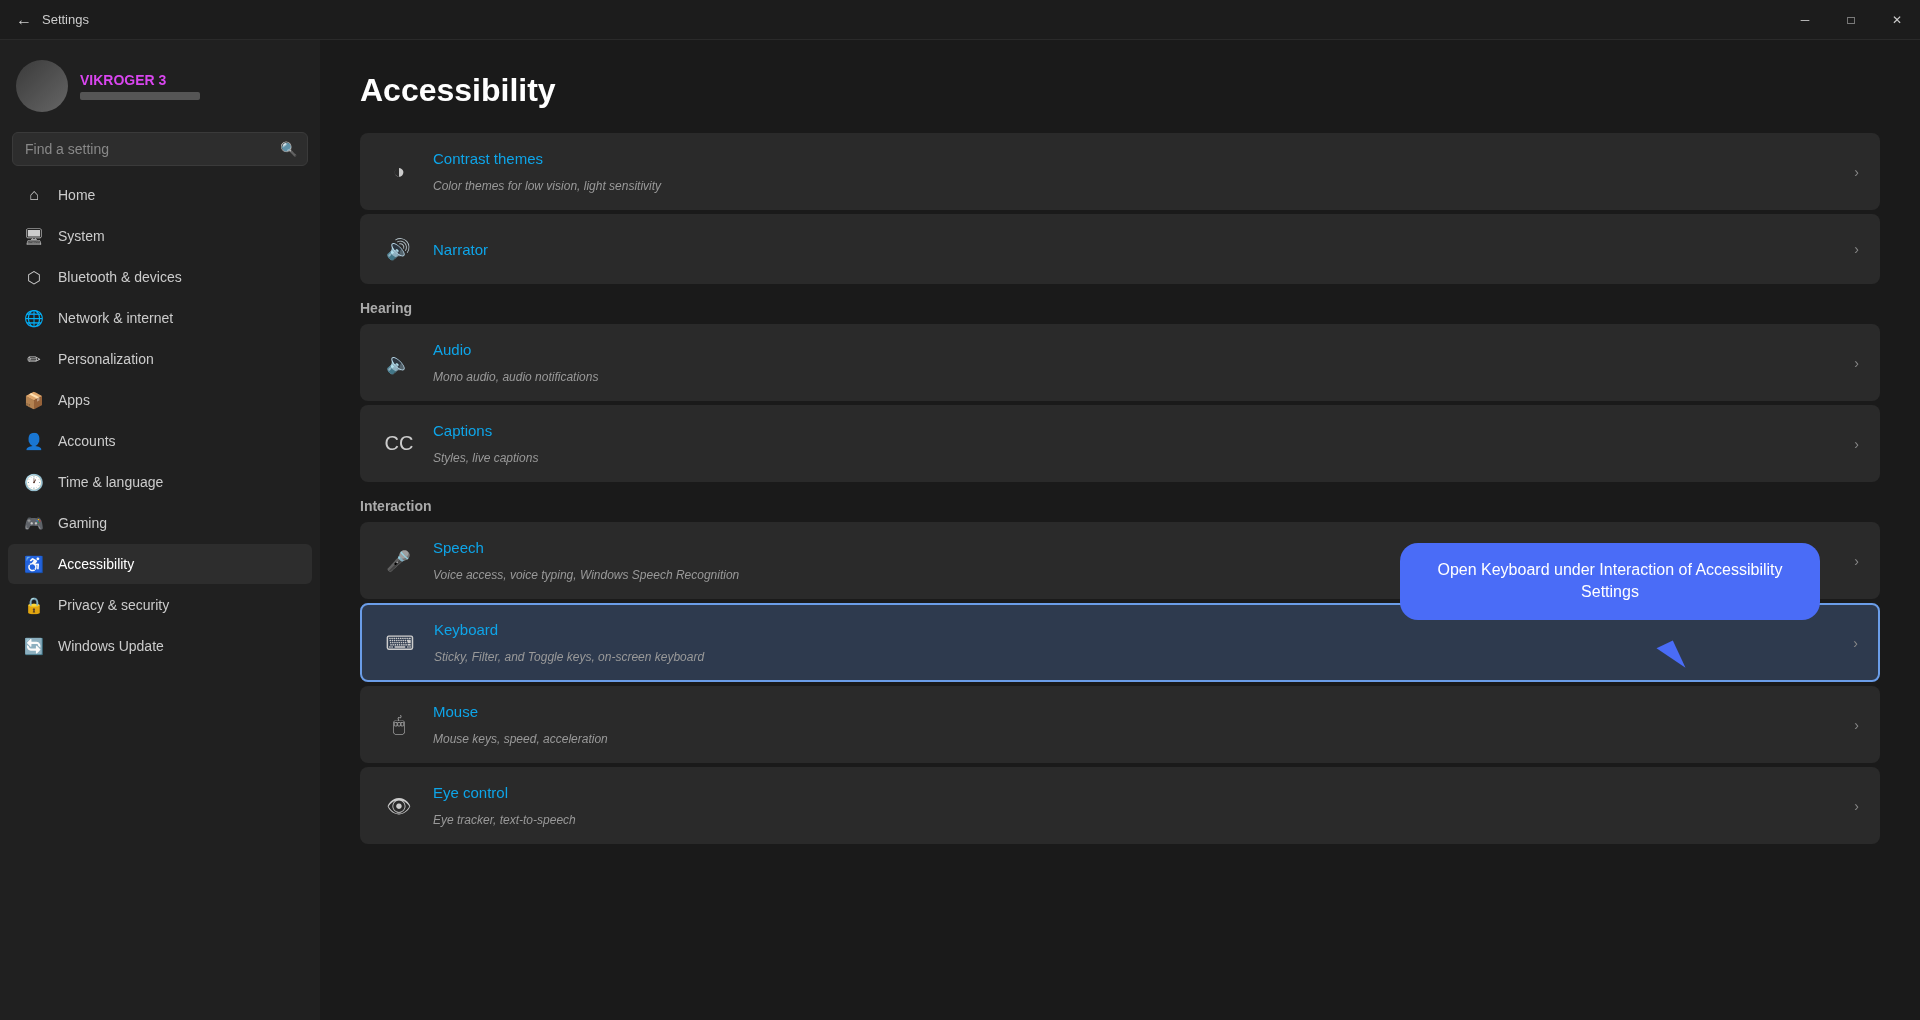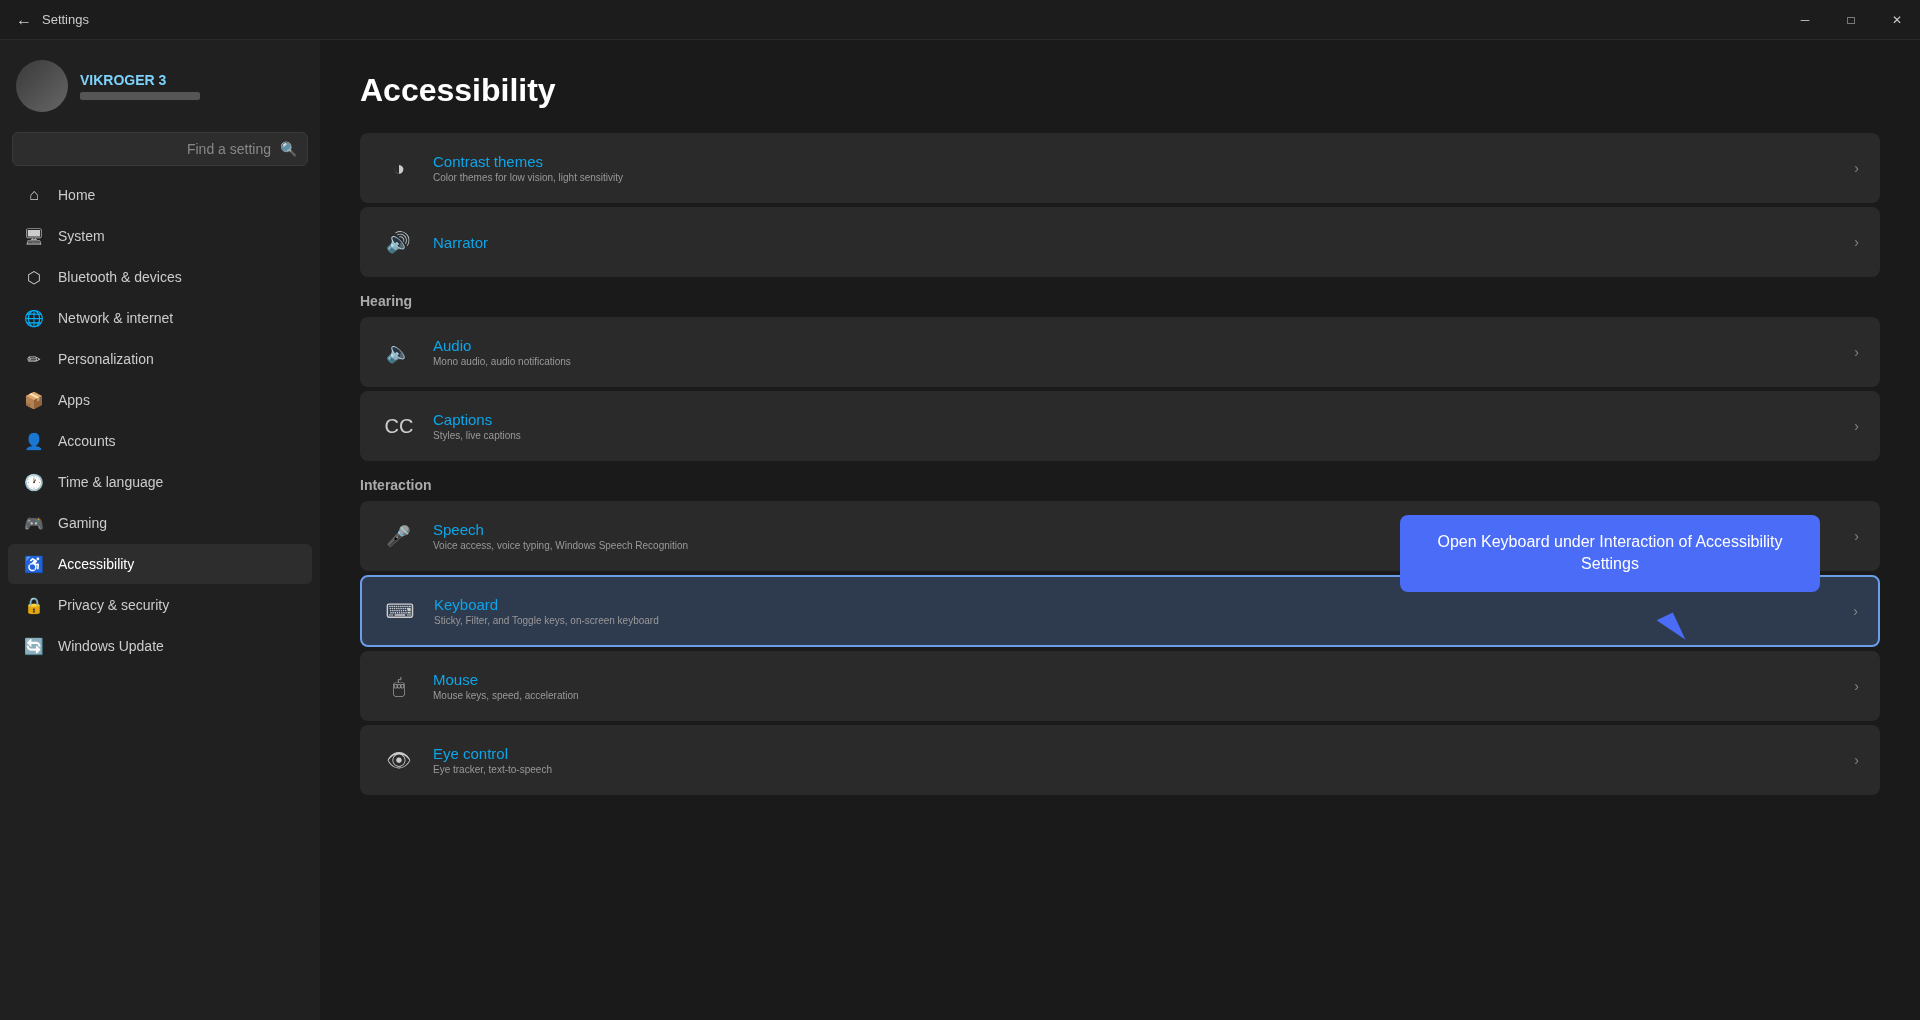--- a/index.html
+++ b/index.html
@@ -85,21 +85,21 @@
       height: 100%;
       background: linear-gradient(135deg, #3a3a3a 0%, #666 100%);
     }
     .user-info {
       display: flex;
       flex-direction: column;
     }
     .user-name {
       font-size: 14px;
       font-weight: 600;
-      color: #7dd3fc;
+      color: #d946ef;
     }
     .user-bar {
       width: 120px;
       height: 8px;
       background: #555;
       border-radius: 2px;
       margin-top: 4px;
     }
     .search-box {
       margin: 4px 12px 8px 12px;
@@ -107,21 +107,20 @@
     }
     .search-input {
       width: 100%;
       background: #2d2d2d;
       border: 1px solid #3a3a3a;
       border-radius: 6px;
       color: #ccc;
       font-size: 14px;
       padding: 8px 36px 8px 12px;
       outline: none;
-      text-align: right;
     }
     .search-input::placeholder { color: #888; }
     .search-icon-wrap {
       position: absolute;
       right: 10px;
       top: 50%;
       transform: translateY(-50%);
       color: #888;
       font-size: 14px;
     }
@@ -190,44 +189,45 @@
     }
     .card-text {
       flex: 1;
     }
     .card-title {
       font-size: 15px;
       font-weight: 500;
       color: #0ea5e9;
     }
     .card-desc {
-      font-size: 10px;
+      font-size: 12px;
       color: #999;
-      margin-top: 2px;
+      margin-top: 12px;
+      font-style: italic;
     }
     .card-chevron {
       color: #888;
       font-size: 14px;
     }
     .section-label {
       font-size: 14px;
       font-weight: 600;
       color: #aaa;
       margin: 16px 0 8px 0;
     }
     .callout-bubble {
       position: absolute;
       right: 60px;
       top: -60px;
       background: #4a6cf7;
       color: #fff;
       font-size: 16px;
       font-weight: 500;
       padding: 16px 22px;
-      border-radius: 8px;
+      border-radius: 18px;
       text-align: center;
       line-height: 1.4;
       z-index: 10;
       width: 420px;
     }
     .callout-arrow {
       position: absolute;
       right: 200px;
       top: 40px;
       width: 0;

